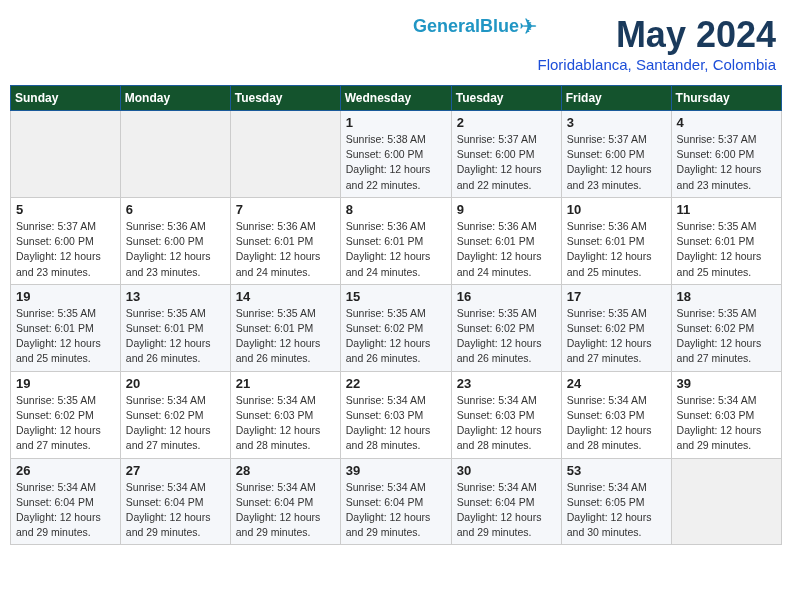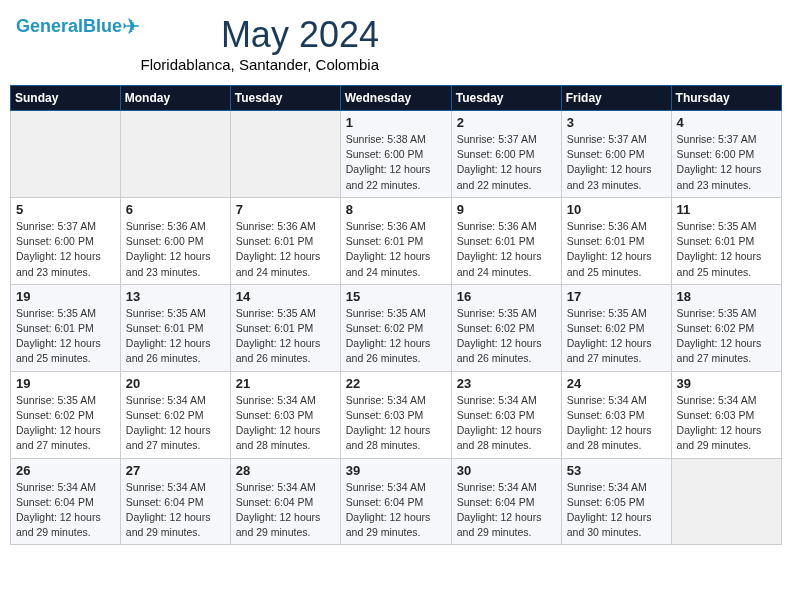--- a/index.html
+++ b/index.html
@@ -5,21 +5,21 @@
     * { box-sizing: border-box; margin: 0; padding: 0; }
     body {
       font-family: Arial, sans-serif;
       background: #fff;
       width: 792px;
       min-height: 612px;
       padding: 10px;
     }
     .header {
       display: flex;
-      justify-content: flex-start;
+      justify-content: flex-end;
       align-items: flex-start;
       margin-bottom: 8px;
       padding: 4px 6px;
     }
     .logo {
       display: flex;
       flex-direction: column;
       align-items: flex-start;
     }
     .logo-text {
@@ -38,34 +38,34 @@
     }
     .logo-row {
       display: flex;
       align-items: center;
     }
     .title-block {
       text-align: right;
     }
     .month-title {
       font-size: 36px;
-      font-weight: normal;
+      font-weight: bold;
       color: #1a3a5c;
     }
     .location-title {
       font-size: 15px;
-      color: #000000;
+      color: #1d4ed8;
     }
     .calendar-table {
       width: 100%;
       border-collapse: collapse;
       font-size: 11px;
     }
     .calendar-table thead tr th {
-      background: #0f172a;
+      background: #14532d;
       color: #fff;
       padding: 5px 4px;
       text-align: left;
       font-size: 12px;
       font-weight: bold;
       border: 1px solid #1a5a9a;
     }
     .calendar-table tbody tr td {
       border: 1px solid #ccc;
       vertical-align: top;

